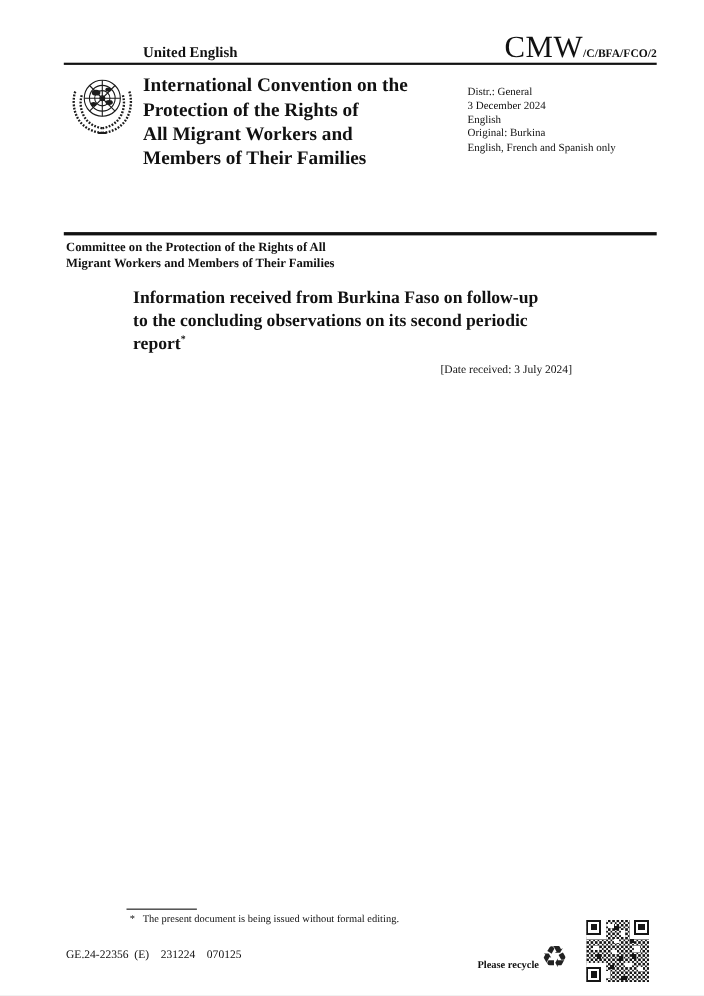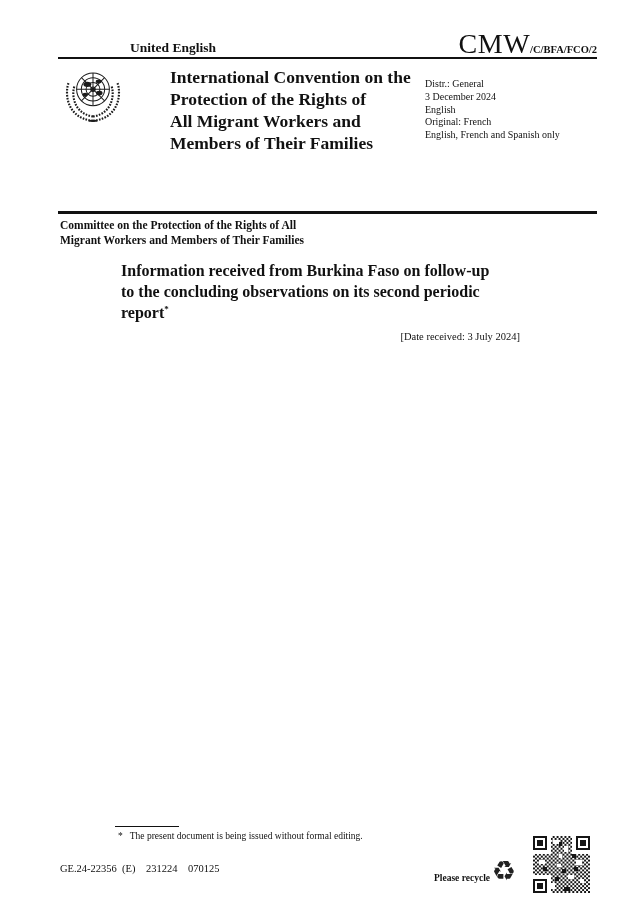--- a/index.html
+++ b/index.html
@@ -40,21 +40,20 @@
   }
 
   
   .un-emblem { left: 61px; top: 66px; width: 64px; height: 58px; }
   .un-emblem svg { width: 100%; height: 100%; }
 
   .convention-title {
     left: 130px; top: 66px; width: 300px;
     font-size: 17.5px; line-height: 22px; font-weight: bold;
     white-space: pre-line;
-    margin-left: 40px;
   }
   .meta-block {
     left: 425px; top: 78px; width: 175px;
     font-size: 10px; line-height: 12.8px;
   }
   .meta-block div { white-space: nowrap; }
 
   .rule-thick {
     left: 58px; top: 211px; width: 539px; height: 3px;
     background: #111111;
@@ -145,21 +144,21 @@
 
   <div class="abs convention-title">International Convention on the
 Protection of the Rights of
 All Migrant Workers and
 Members of Their Families</div>
 
   <div class="abs meta-block">
     <div>Distr.: General</div>
     <div>3 December 2024</div>
     <div>English</div>
-    <div>Original: French</div>
+    <div>Original: Burkina</div>
     <div>English, French and Spanish only</div>
   </div>
 
   <div class="abs rule-thick"></div>
 
   <div class="abs committee-heading">Committee on the Protection of the Rights of All
 Migrant Workers and Members of Their Families</div>
 
   <div class="abs doc-title"><span>Information received from Burkina Faso on follow-up to the concluding observations on its second periodic report</span><sup>*</sup></div>
 

